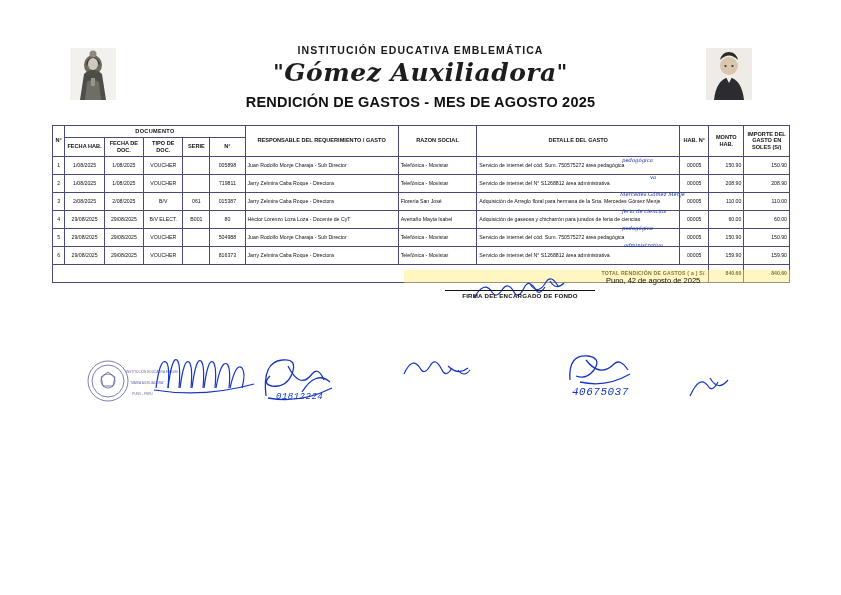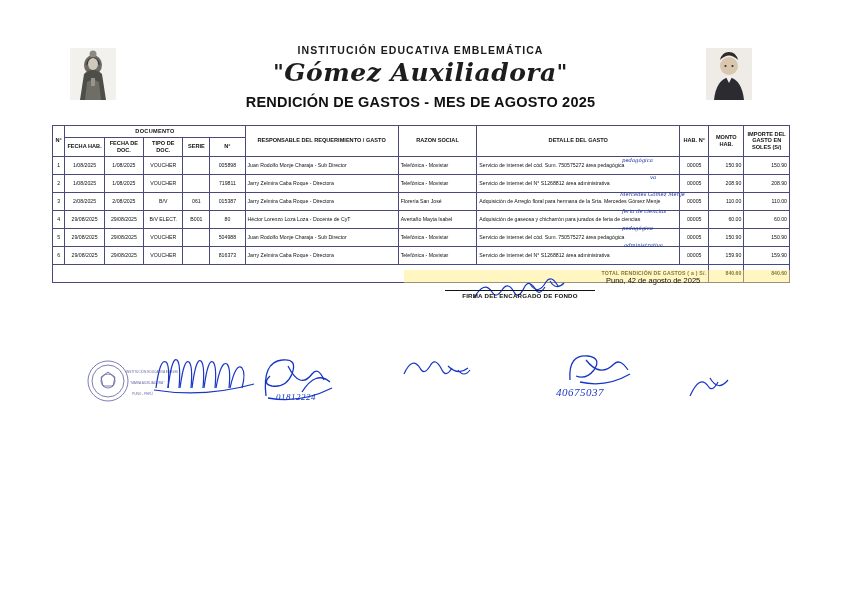--- a/index.html
+++ b/index.html
@@ -189,21 +189,21 @@
     left: 86px;
     top: 355px;
     width: 92px;
     height: 52px;
     color: #3f3f8c;
   }
 
   .sig-num {
     position: absolute;
     color: #1736c4;
-    font-family: Liberation Serif, serif;
+    font-family: Liberation Mono, monospace;
     font-size: 11px;
     font-style: italic;
     letter-spacing: 0.5px;
   }
 </style>
 </head>
 <body>
 
 <div class="page">
 
@@ -442,21 +442,21 @@
     </svg>
   </div>
 
   <div class="sig" style="left:560px; top:350px;">
     <svg width="80" height="36" viewBox="0 0 80 36" fill="none" stroke="#1736c4" stroke-width="1.3">
       <path d="M10 30 q-2 -26 18 -24 q14 2 6 14 q-8 10 -18 6"></path>
       <path d="M26 10 q14 18 28 4 q6 -6 14 6"></path>
       <path d="M20 32 q26 6 50 -8"></path>
     </svg>
   </div>
-  <div class="sig-num" style="left:556px; top:386px;">40675037</div>
+  <div class="sig-num" style="left:572px; top:386px;">40675037</div>
 
   <div class="sig" style="left:686px; top:372px;">
     <svg width="48" height="30" viewBox="0 0 48 30" fill="none" stroke="#1736c4" stroke-width="1.2">
       <path d="M4 24 q10 -22 18 -10 q4 7 10 -4"></path>
       <path d="M24 6 q8 14 18 2"></path>
     </svg>
   </div>
 
 </div>
 

